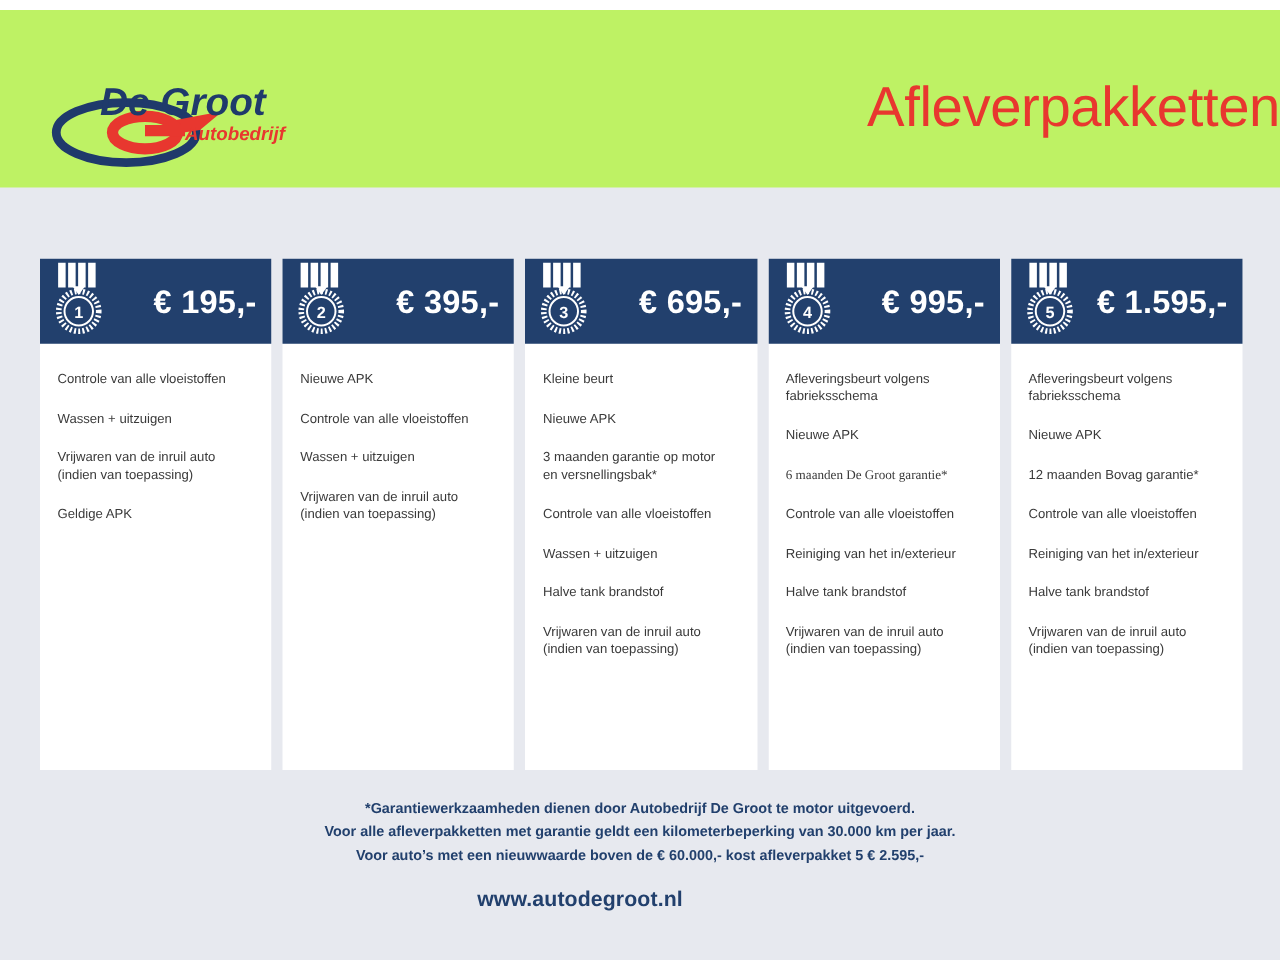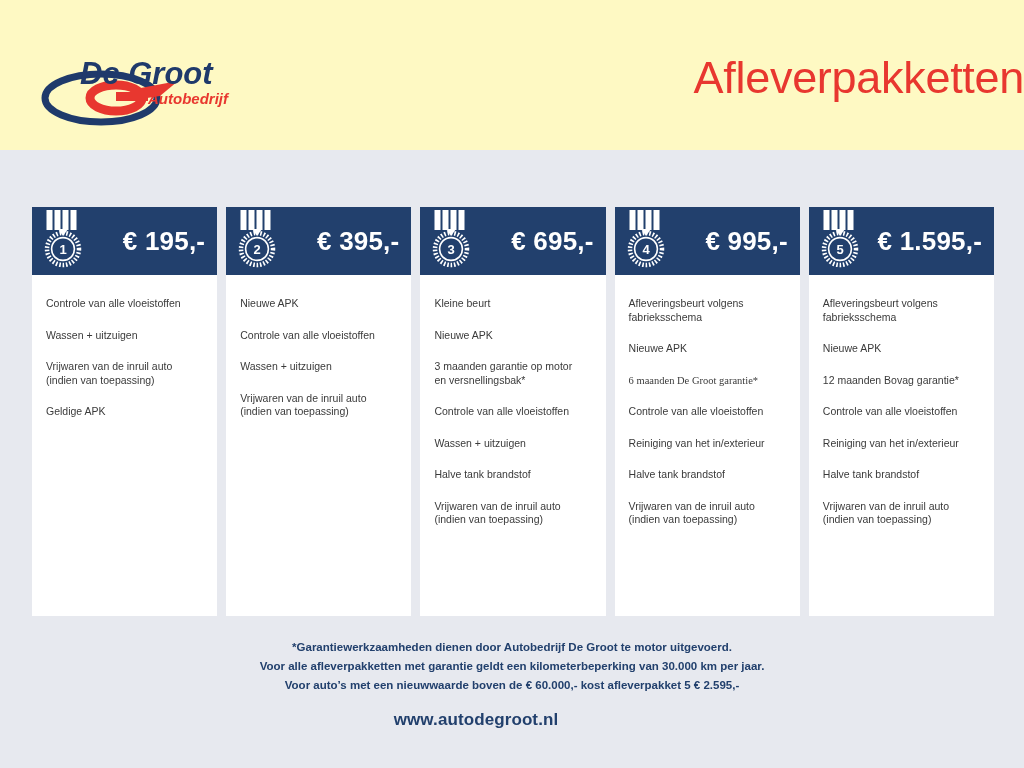--- a/index.html
+++ b/index.html
@@ -15,24 +15,24 @@
   #page {
     position: relative;
     width: 1024px;
     height: 768px;
     background: #ffffff;
   }
 
   
   #header {
     position: absolute;
-    left: 0; top: 0;
+    left: 0; top: 8px;
     width: 1024px;
     height: 188px;
-    background: #fef9c3;
+    background: #bef264;
   }
 
   
   #logo {
     position: absolute;
     left: 38px;
     top: 48px;
     width: 212px;
     height: 80px;
   }
@@ -135,21 +135,21 @@
     text-align: center;
     color: #22406D;
     font-size: 11.5px;
     line-height: 19px;
     font-weight: bold;
   }
   #disclaimer .dline { display: block; }
 
   #website {
     position: absolute;
-    left: 12px;
+    left: 0;
     top: 710px;
     width: 928px;
     text-align: center;
     color: #22406D;
     font-size: 17px;
     font-weight: bold;
     letter-spacing: 0.1px;
   }
 </style>
 </head>

